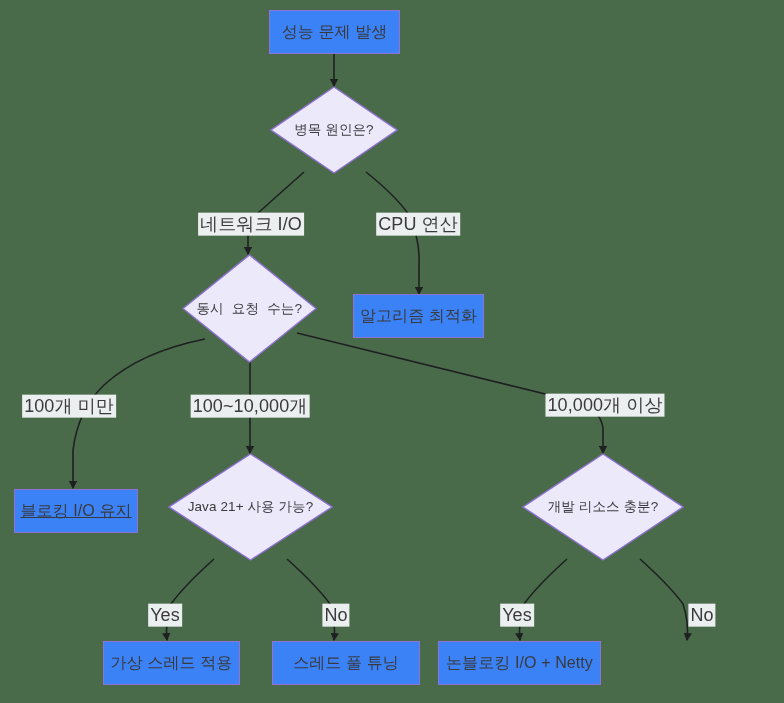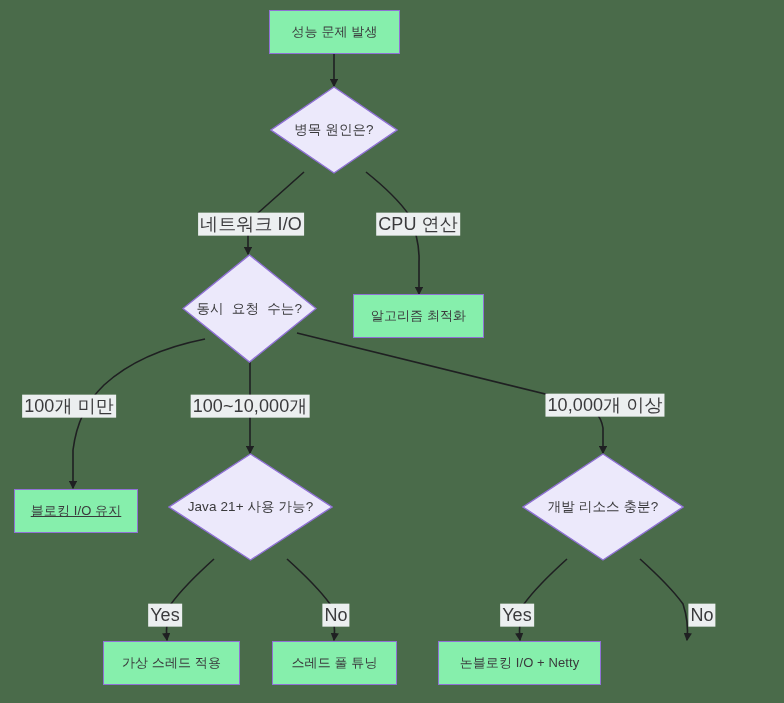--- a/index.html
+++ b/index.html
@@ -34,24 +34,24 @@
   }
   .node {
     position: absolute;
     box-sizing: border-box;
     display: flex;
     align-items: center;
     justify-content: center;
     text-align: center;
   }
   .node-rect {
-    background: #86efac;
+    background: #3b82f6;
     border: 1.4px solid #9071d6;
     color: #3a3a3c;
-    font-size: 13px;
+    font-size: 16px;
     line-height: 1.2;
     letter-spacing: 0.1px;
   }
   .node-diamond {
     background: transparent;
   }
   .diamond-shape {
     position: absolute;
     left: 0;
     top: 0;
@@ -153,21 +153,21 @@
     <svg class="diamond-shape" viewBox="0 0 162 108" preserveAspectRatio="none">
       <polygon class="dpoly" points="81,1 161,54 81,107 1,54"></polygon>
     </svg>
     <span class="diamond-label">개발 리소스 충분?</span>
   </div>
 
   <div class="node node-rect" style="left:103px; top:641px; width:137px; height:44px;">
     <span>가상 스레드 적용</span>
   </div>
 
-  <div class="node node-rect" style="left:272px; top:641px; width:125px; height:44px;">
+  <div class="node node-rect" style="left:272px; top:641px; width:148px; height:44px;">
     <span>스레드 풀 튜닝</span>
   </div>
 
   <div class="node node-rect" style="left:438px; top:641px; width:163px; height:44px;">
     <span>논블로킹 I/O + Netty</span>
   </div>
 
 
   <div class="edge-label" style="left:251px; top:224px;">네트워크 I/O</div>
 

